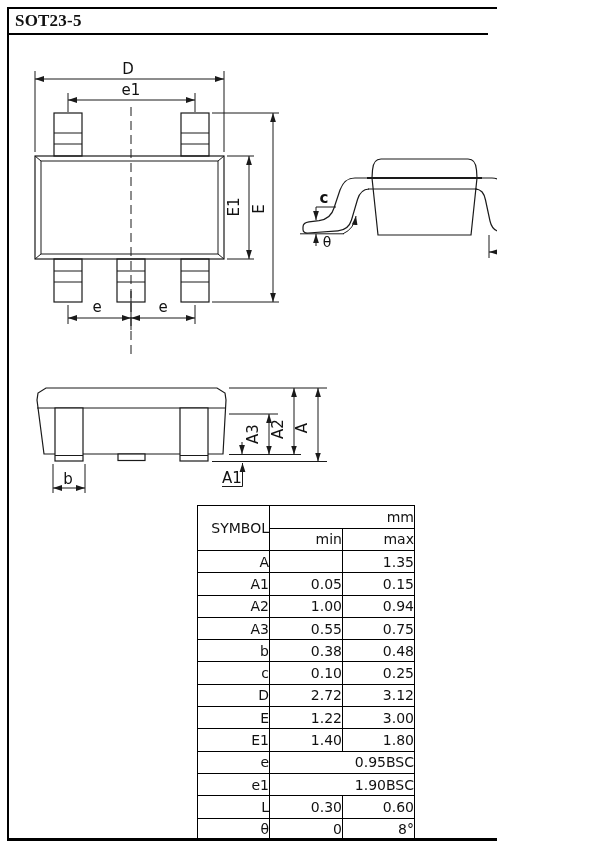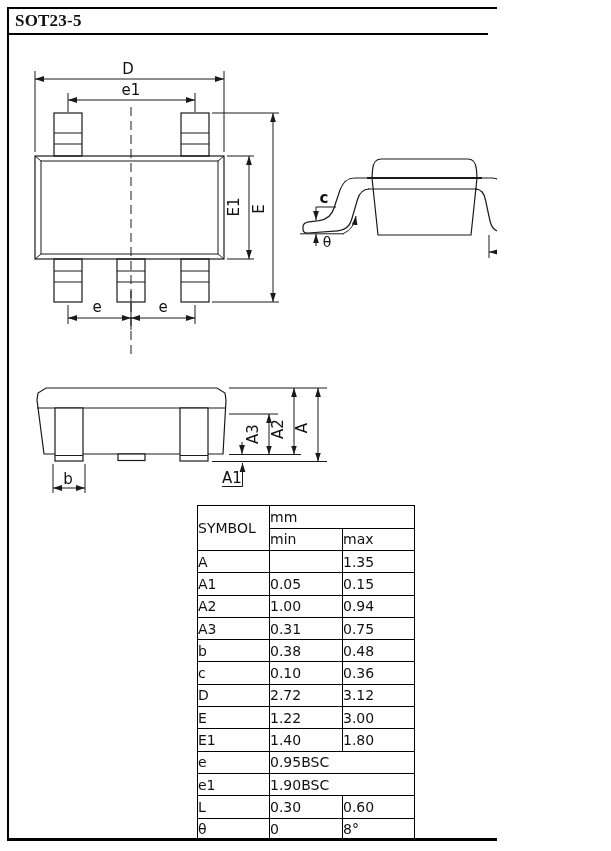--- a/index.html
+++ b/index.html
@@ -16,21 +16,21 @@
   svg .edge-thick{stroke:#1a1a1a;stroke-width:2.2;fill:none;}
   svg .inner{stroke:#1a1a1a;stroke-width:1;fill:none;}
   svg .dim{stroke:#1a1a1a;stroke-width:1;fill:none;}
   svg .lead-face{fill:#fff;stroke:#1a1a1a;stroke-width:1.2;}
   svg .center{stroke:#1a1a1a;stroke-width:1;stroke-dasharray:9 5;fill:none;}
   svg text{font-family:"DejaVu Sans","Liberation Sans",sans-serif;font-size:15px;fill:#111;}
   svg text.small{font-size:14px;}
   svg text.bold{font-weight:bold;}
   .dim-table{position:absolute;left:197px;top:505px;width:217px;
              border-collapse:collapse;table-layout:fixed;
-             font-size:14px;text-align:left;}
+             font-size:14px;text-align:right;}
   .dim-table th,.dim-table td{border:1.4px solid #000;padding:0;height:21.3px;
              font-weight:normal;vertical-align:middle;line-height:1;}
   .dim-table thead th{height:21.5px;}
 </style>
 </head>
 <body>
 
 <div class="page">
   <div class="frame"></div>
   <div class="title">SOT23-5</div>
@@ -187,32 +187,32 @@
           <td>0.05</td>
           <td>0.15</td>
         </tr>
         <tr>
           <td>A2</td>
           <td>1.00</td>
           <td>0.94</td>
         </tr>
         <tr>
           <td>A3</td>
-          <td>0.31</td>
+          <td>0.55</td>
           <td>0.75</td>
         </tr>
         <tr>
           <td>b</td>
           <td>0.38</td>
           <td>0.48</td>
         </tr>
         <tr>
           <td>c</td>
           <td>0.10</td>
-          <td>0.36</td>
+          <td>0.25</td>
         </tr>
         <tr>
           <td>D</td>
           <td>2.72</td>
           <td>3.12</td>
         </tr>
         <tr>
           <td>E</td>
           <td>1.22</td>
           <td>3.00</td>

